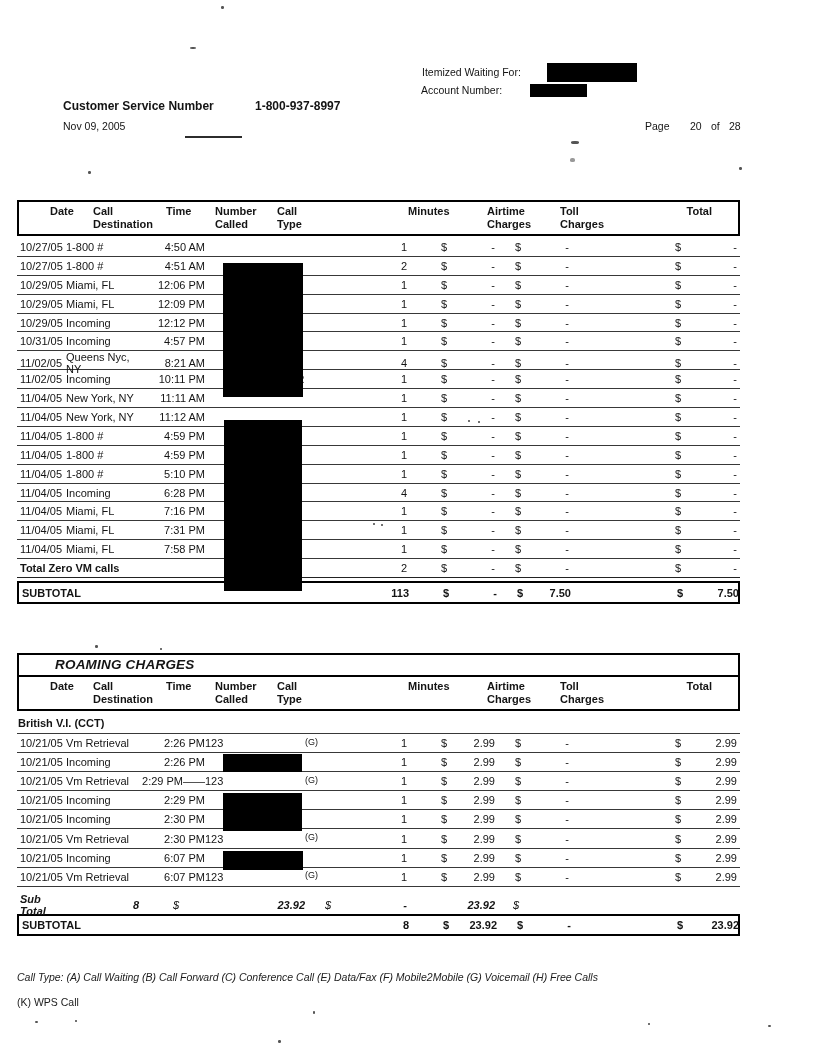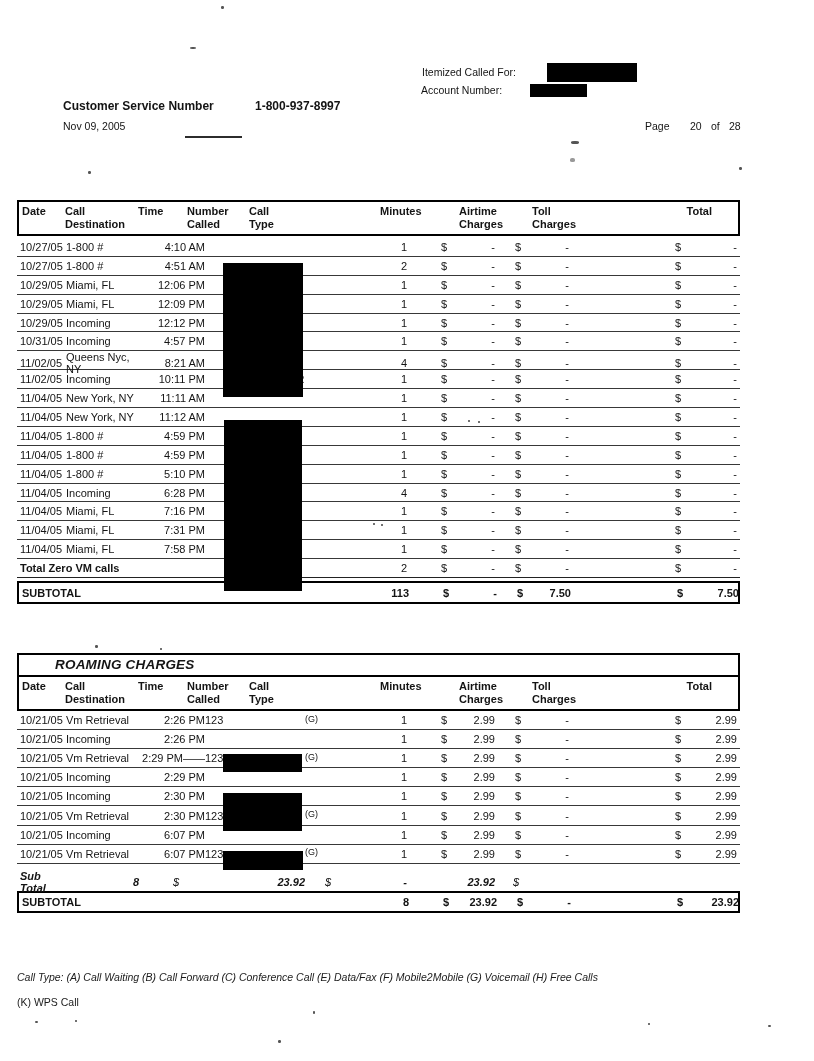--- a/index.html
+++ b/index.html
@@ -24,21 +24,21 @@
     border-bottom:2px solid #000; padding-left:9px; white-space:pre;
     letter-spacing:.2px;
   }
   .t1 .ttitle { line-height:24px; height:24px; }
   .t2 .ttitle { line-height:20px; height:20px;padding-left:36px; }
   .thead {
     display:grid;
     grid-template-columns:43px 73px 49px 62px 131px 79px 73px 120px 86px;
     padding:3px 0 3px 3px; font-weight:bold; line-height:13px;
   }
-  .thead span { white-space:pre-line; }
+  .thead span { white-space:pre-line;margin-left:28px; }
   .thead .h-total { text-align:right; padding-right:26px; }
 
   .rows { margin-top:2px; }
   .trow {
     display:grid;
     grid-template-columns:46px 73px 66px 100px 30px 72px 48px 40px 34px 40px 120px 48px;
     padding-left:3px; align-items:center;
     height:17.9px; border-bottom:1.4px solid #383838;
   }
   .t2 .trow { height:18.1px; }
@@ -66,21 +66,21 @@
     height:18px; line-height:16px; border-bottom:1.4px solid #383838;
   }
   .pageinfo span { margin-right:0; }
   .footerline { position:absolute; left:17px; font-size:10.5px; color:#1b1b1b; }
 </style>
 </head>
 <body>
 
 <div class="page">
 
-  <span class="abs sm" style="left:422px;top:66px;">Itemized Called For:</span>
+  <span class="abs sm" style="left:422px;top:66px;">Itemized Waiting For:</span>
   <div class="redaction" style="left:547px;top:63px;width:90px;height:19px;"></div>
   <span class="abs sm" style="left:421px;top:84px;">Account Number:</span>
   <div class="redaction" style="left:530px;top:84px;width:57px;height:13px;"></div>
 
   <span class="abs bold" style="left:63px;top:99px;font-size:12px;">Customer Service Number</span>
   <span class="abs bold" style="left:255px;top:99px;font-size:12px;">1-800-937-8997</span>
   <span class="abs sm" style="left:63px;top:120px;">Nov 09, 2005</span>
   <div class="hline" style="left:185px;top:136px;width:57px;"></div>
 
   <div class="abs sm pageinfo" style="left:645px;top:120px;">
@@ -106,21 +106,21 @@
 Charges</span>
         <span>Toll
 Charges</span>
         <span class="h-total">Total</span>
       </div>
     </div>
     <div class="rows">
       <div class="trow">
         <span class="c-date">10/27/05</span>
         <span class="c-dest">1-800 #</span>
-        <span class="c-time">4:10 AM</span>
+        <span class="c-time">4:50 AM</span>
         <span class="c-num"></span>
         <span class="c-ct"></span>
         <span class="c-min">1</span>
         <span class="c-cur">$</span>
         <span class="c-aval">-</span>
         <span class="c-cur2">$</span>
         <span class="c-tval">-</span>
         <span class="c-cur3">$</span>
         <span class="c-Tval">-</span>
       </div>
@@ -386,20 +386,21 @@
         <span>Call
 Type</span>
         <span>Minutes</span>
         <span>Airtime
 Charges</span>
         <span>Toll
 Charges</span>
         <span class="h-total">Total</span>
       </div>
     </div>
+    <div class="grouplabel">British V.I. (CCT)</div>
     <div class="rows" style="margin-top:0;">
       <div class="trow">
         <span class="c-date">10/21/05</span>
         <span class="c-dest">Vm Retrieval</span>
         <span class="c-time">2:26 PM</span>
         <span class="c-num">123</span>
         <span class="c-ct">(G)</span>
         <span class="c-min">1</span>
         <span class="c-cur">$</span>
         <span class="c-aval">2.99</span>

